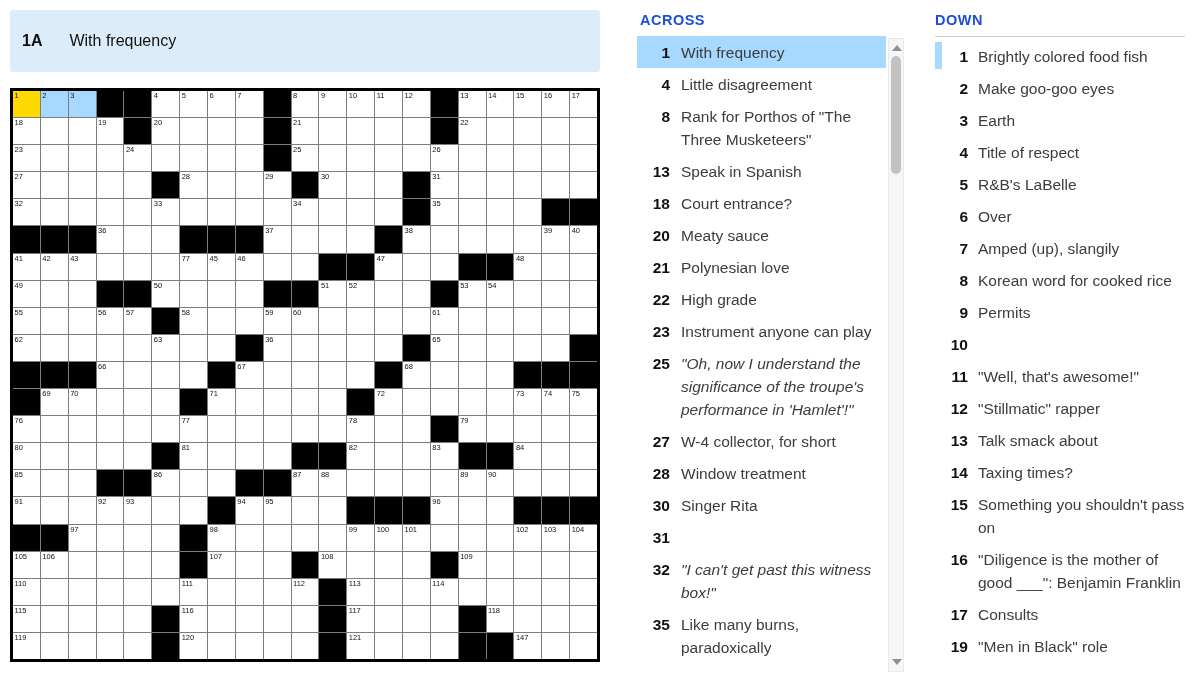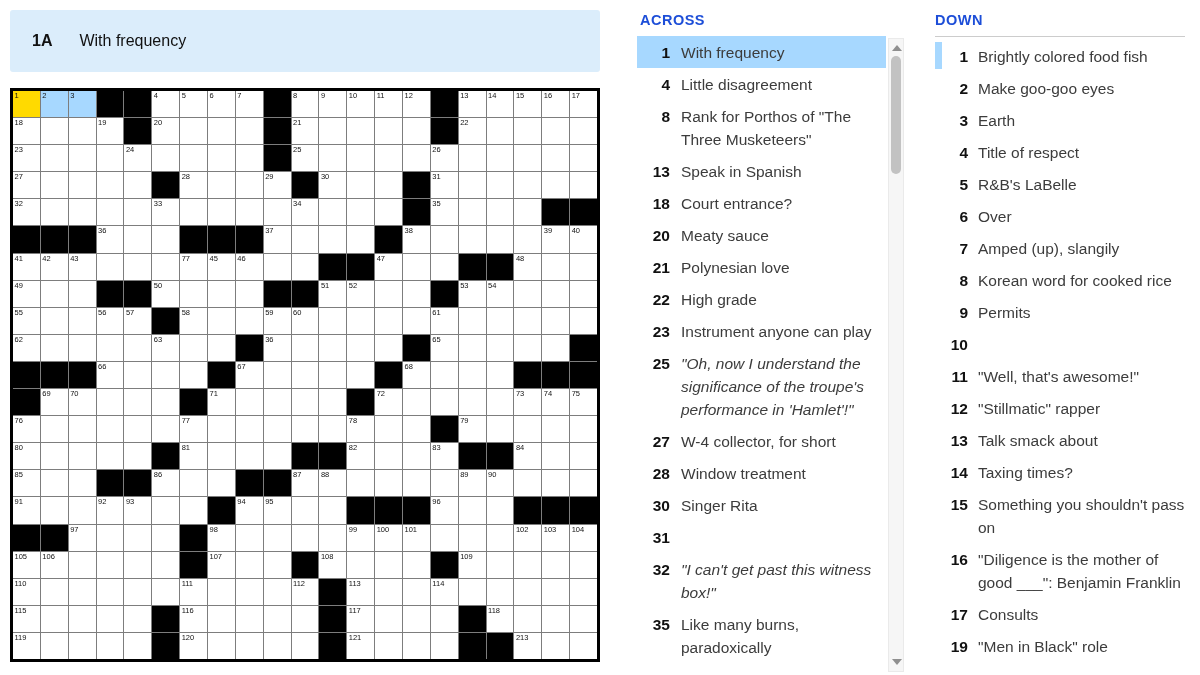--- a/index.html
+++ b/index.html
@@ -2,21 +2,21 @@
 <html style="--banner-blue: #dbedfb; --highlight-blue: #a7d8ff; --selected-yellow: #ffda00; --black-cell: #000000;"><head>
 <meta charset="utf-8">
 <style>
   html,body{margin:0;padding:0;background:#fff;}
   #stage{position:relative;width:1200px;height:675px;background:#fff;overflow:hidden;
          font-family:"Liberation Sans","DejaVu Sans",sans-serif;color:#222;}
 
   
   .banner{position:absolute;left:10px;top:10px;width:590px;height:62px;
           background:var(--banner-blue);border-radius:3px;display:flex;align-items:center;}
-  .banner .bnum{font-weight:bold;font-size:16px;margin-left:22px;color:#111;}
+  .banner .bnum{font-weight:bold;font-size:16px;margin-left:12px;color:#111;}
   .banner .btext{font-size:16px;margin-left:27px;color:#111;}
 
   
   .grid{position:absolute;left:10px;top:88px;width:590px;height:574px;
         box-sizing:border-box;border:3px solid #000;background:#7d7d7d;
         display:grid;grid-template-columns:repeat(21,1fr);grid-template-rows:repeat(21,1fr);gap:1px;}
   .cell{background:#fff;position:relative;}
   .cell.black{background:#000;}
   .cell.hl{background:var(--highlight-blue);}
   .cell.sel{background:var(--selected-yellow);}
@@ -736,21 +736,21 @@
       <div class="cell black"></div>
       <div class="cell">
         <span class="num">121</span>
       </div>
       <div class="cell"></div>
       <div class="cell"></div>
       <div class="cell"></div>
       <div class="cell black"></div>
       <div class="cell black"></div>
       <div class="cell">
-        <span class="num">213</span>
+        <span class="num">147</span>
       </div>
       <div class="cell"></div>
       <div class="cell"></div>
     </div>
 
   <div class="col-header" id="across-header">ACROSS</div>
   <div class="clue-list" id="across-list">
       <div class="clue-item selected">
         <span class="clue-num">1</span>
         <span class="clue-text">With frequency</span>

